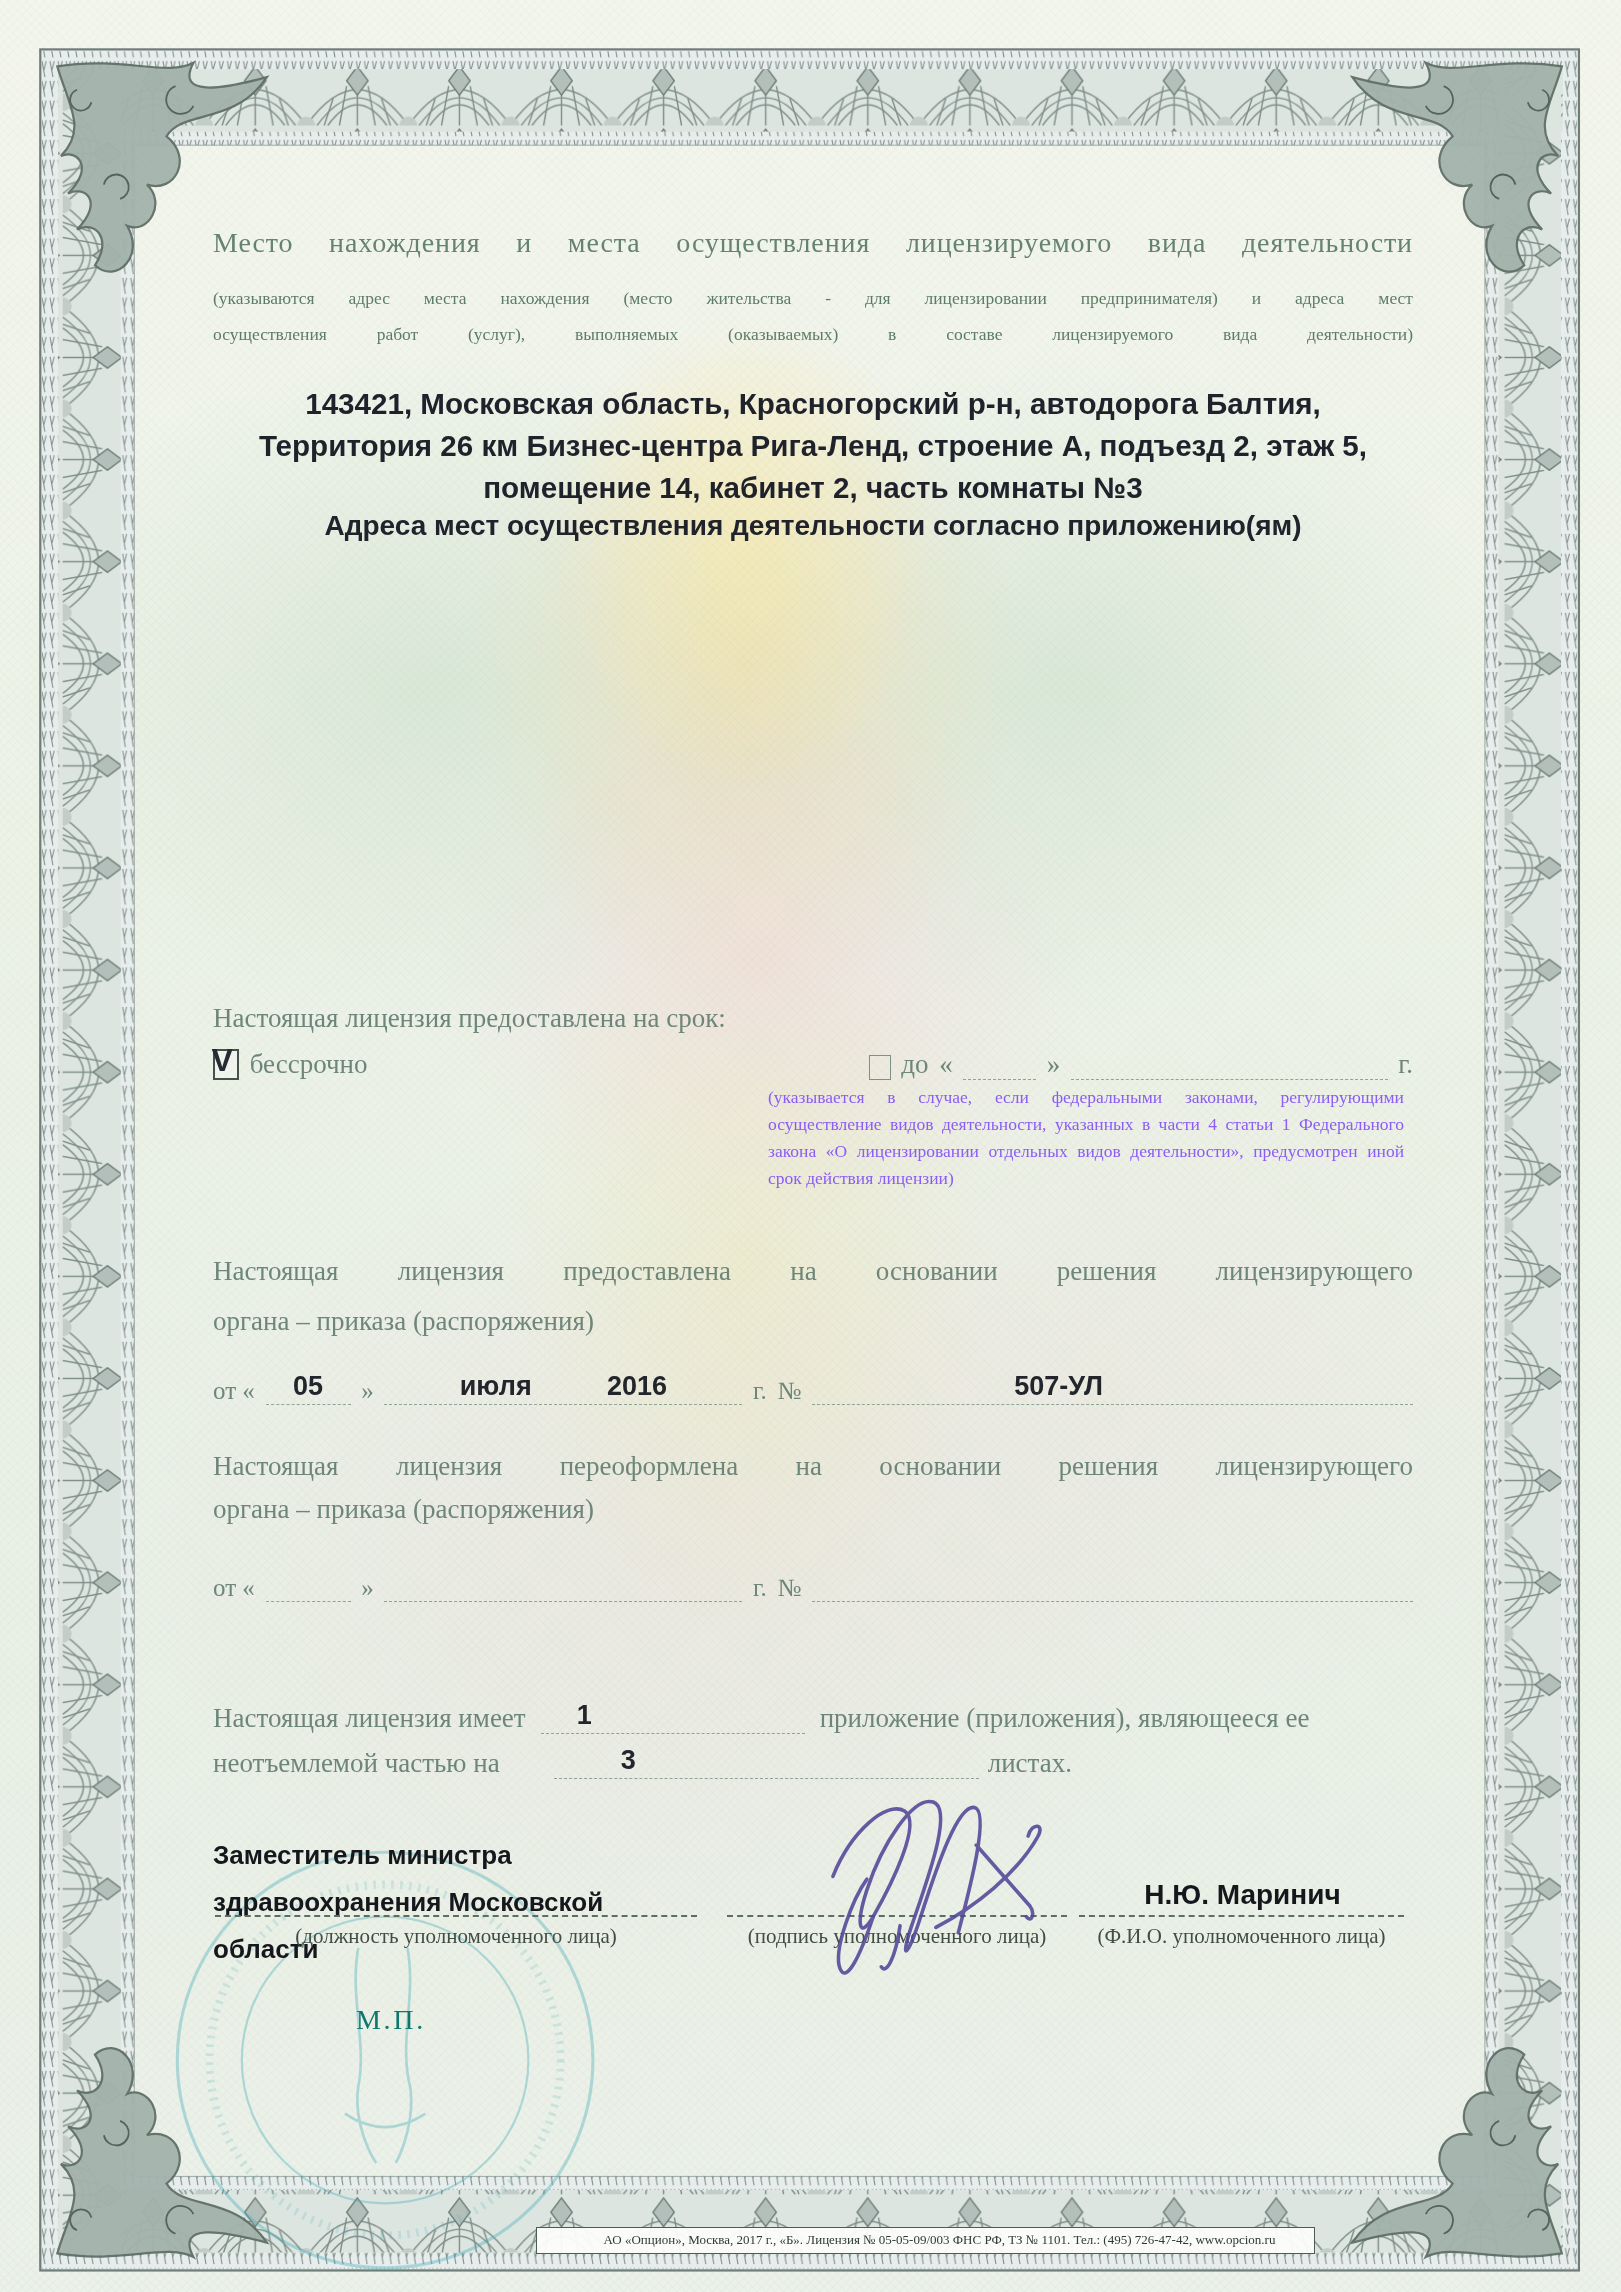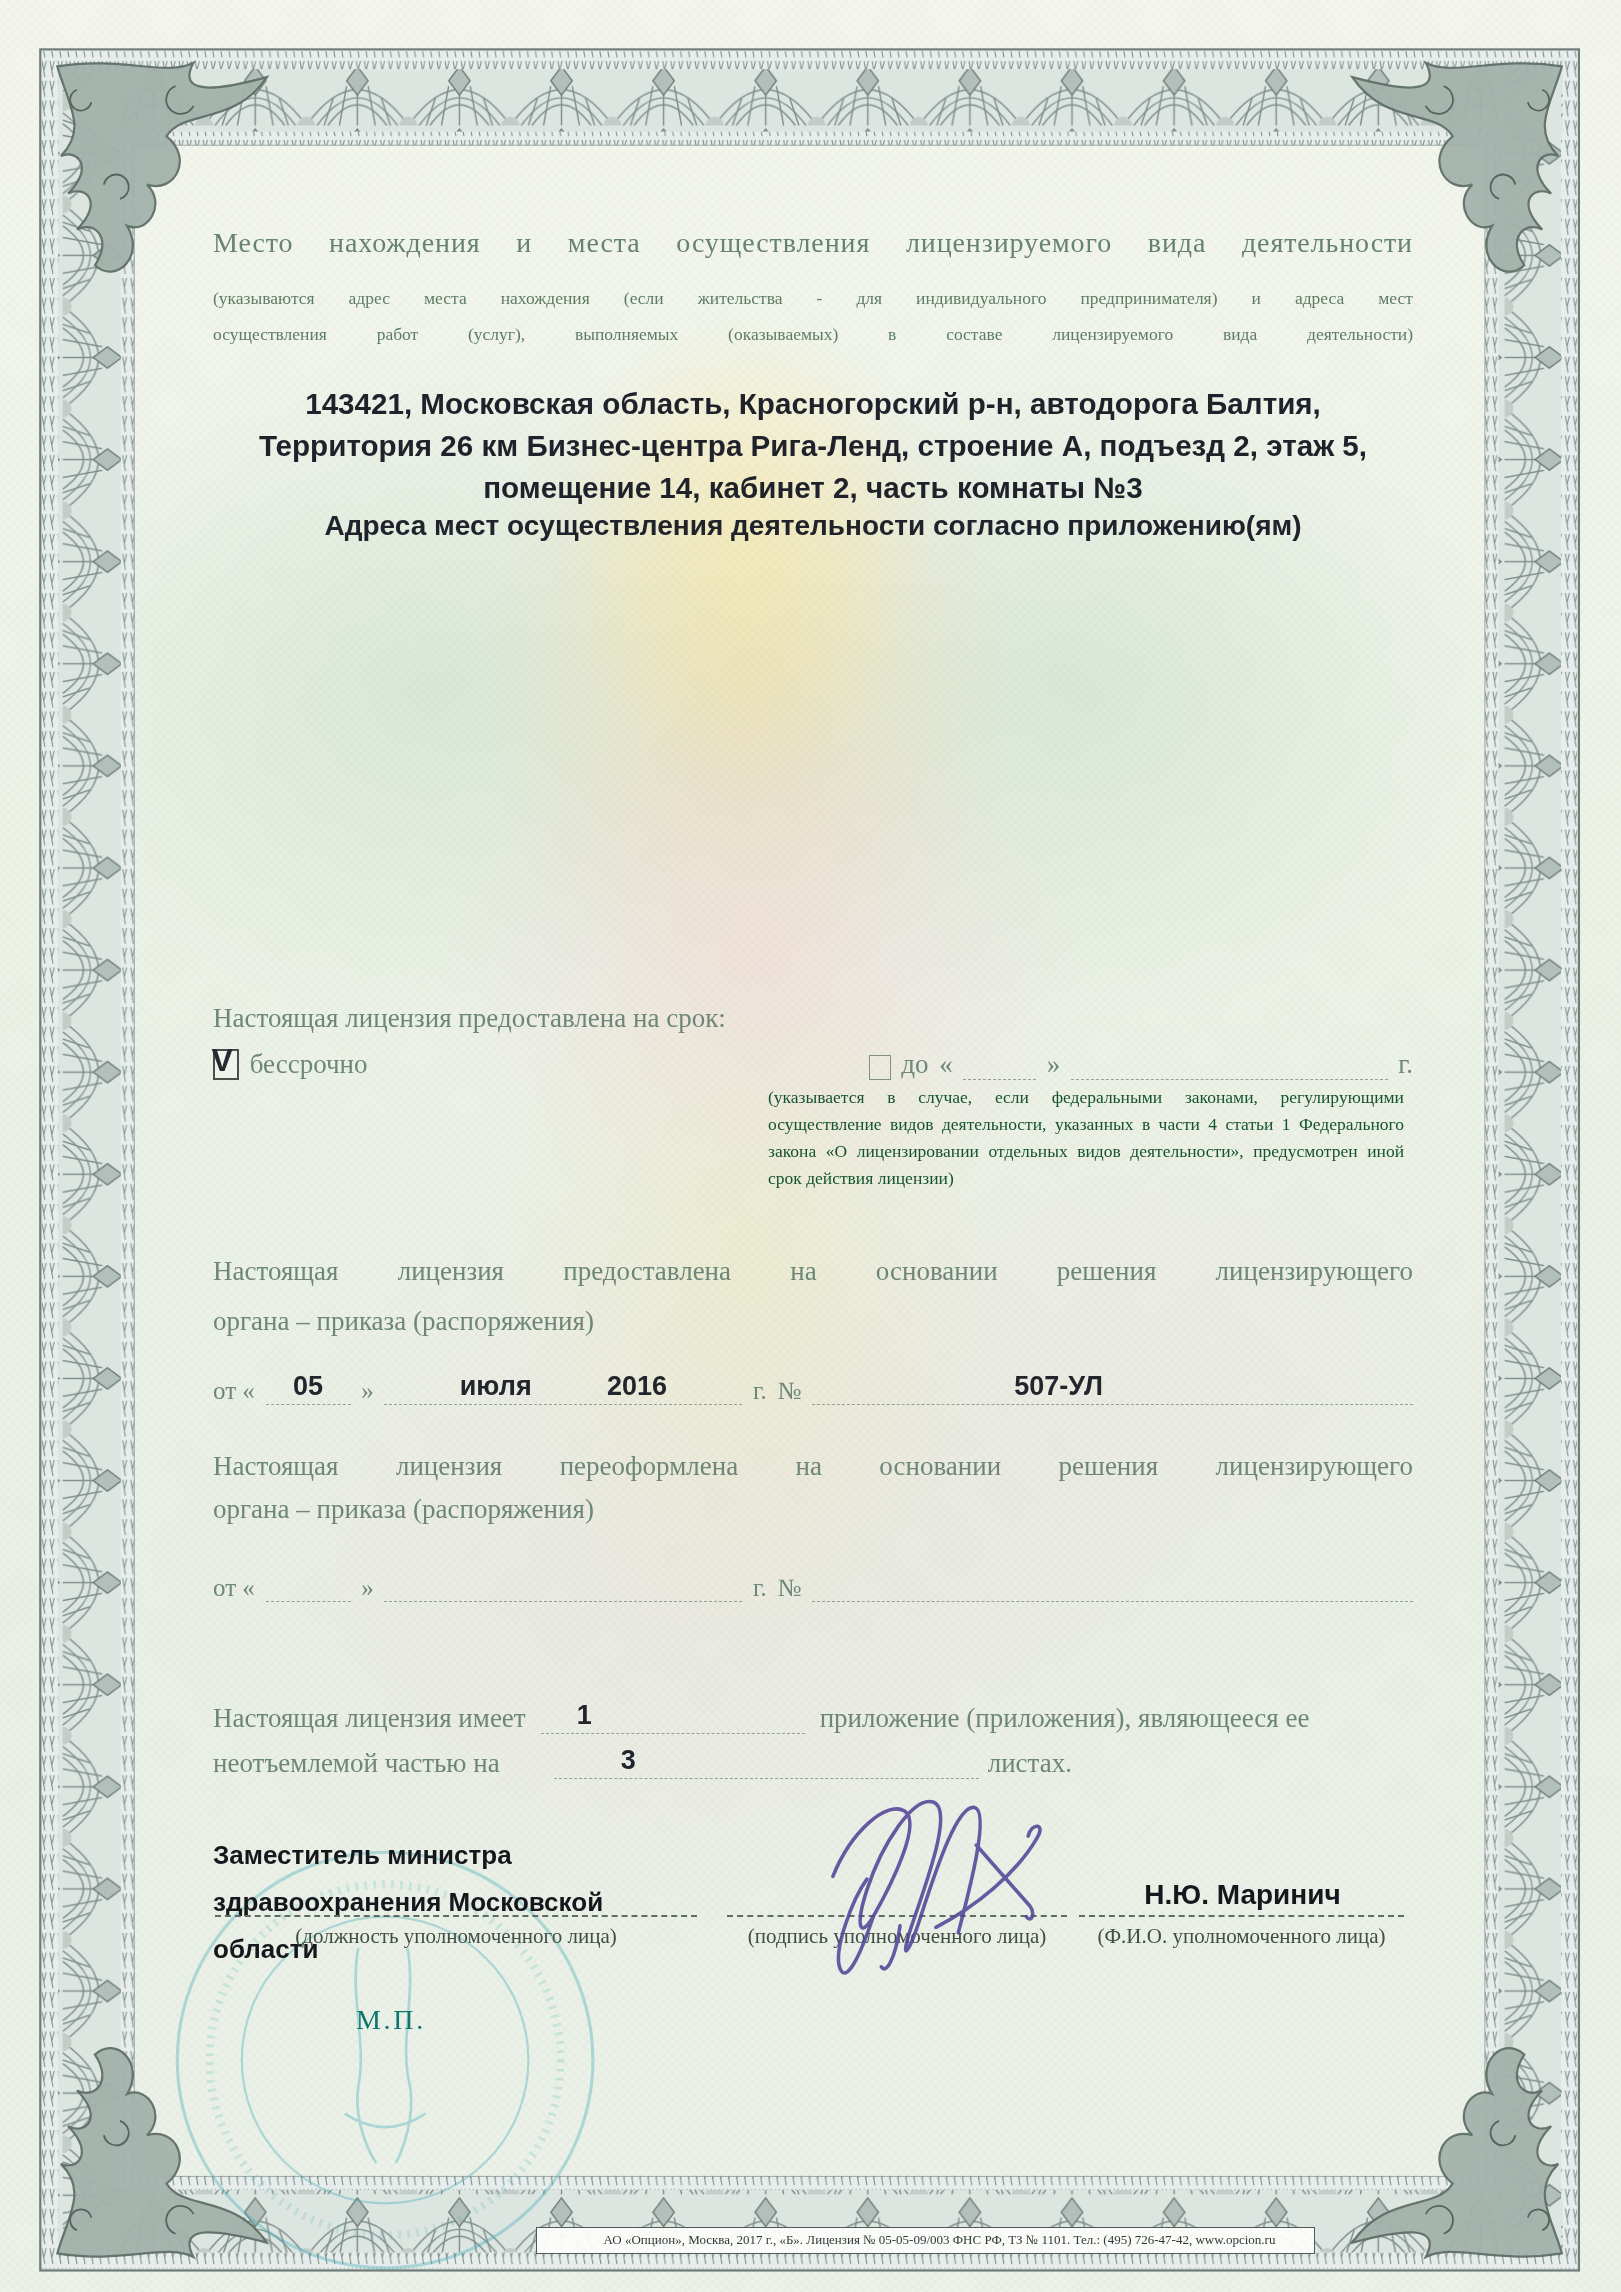--- a/index.html
+++ b/index.html
@@ -38,21 +38,21 @@
   .row{display:flex;align-items:flex-end;}
   .term-row{left:213px;top:1039px;width:1200px;height:41px;gap:10.7px;font-size:27px;}
   .chk{position:relative;display:inline-block;width:23px;height:27px;
        border:2.2px solid #47514c;background:rgba(255,255,255,.25);}
   .chk .v{position:absolute;left:-3.6px;top:-7.2px;font-family:"Liberation Sans",sans-serif;
        font-weight:bold;font-size:32px;color:#262b33;line-height:1;}
   .chk-empty{display:inline-block;width:20.6px;height:23px;border:1.8px solid #7f9086;}
   .ul{border-bottom:1.8px dashed #90a496;display:inline-flex;align-items:flex-end;justify-content:center;}
   .spacer{flex:1;}
   .term-note{left:768px;top:1084px;width:636px;font-size:17.5px;line-height:27px;
-       color:#14532d;text-align:justify;}
+       color:#8b5cf6;text-align:justify;}
   .sec-l1{left:213px;top:1256px;width:1200px;font-size:27px;}
   .sec2-l1{left:213px;top:1451px;width:1200px;font-size:27px;}
   .sec-l2{font-size:27px;}
   .date-row{left:213px;top:1360px;width:1200px;height:45px;gap:10.7px;font-size:25px;}
   .date-row2{left:213px;top:1557px;width:1200px;height:45px;gap:10.7px;font-size:25px;}
   .val{font-family:"Liberation Sans",sans-serif;font-weight:bold;font-size:27px;
        color:#22252c;transform:translateY(-1.8px);}
   .att-row1{left:213px;top:1691px;width:1200px;height:43px;gap:15px;font-size:27px;}
   .att-row2{left:213px;top:1736px;width:1200px;height:43px;gap:9px;font-size:27px;}
   .sig-pos{left:213px;top:1832px;width:502px;font-family:Liberation Sans, sans-serif;
@@ -144,21 +144,21 @@
       <circle cx="430" cy="2300" r="232" stroke-width="3.5"></circle>
       <circle cx="430" cy="2300" r="160" stroke-width="2.5"></circle>
       <circle cx="430" cy="2300" r="196" stroke-width="9" stroke-dasharray="3 7" opacity="0.55"></circle>
       <path d="M400,2175 C390,2230 410,2280 400,2330 C395,2365 410,2400 420,2415
                M455,2175 C465,2230 445,2280 458,2330 C463,2365 450,2400 442,2415" stroke-width="3"></path>
       <path d="M385,2360 q45,30 90,0" stroke-width="3"></path>
     </g>
   </svg>
 
   <div class="abs heading just z4">Место нахождения и места осуществления лицензируемого вида деятельности</div>
-  <div class="abs note1 just z4">(указываются адрес места нахождения (если жительства - для индивидуального предпринимателя) и адреса мест</div>
+  <div class="abs note1 just z4">(указываются адрес места нахождения (место жительства - для лицензировании предпринимателя) и адреса мест</div>
   <div class="abs note2 just z4">осуществления работ (услуг), выполняемых (оказываемых) в составе лицензируемого вида деятельности)</div>
 
   <div class="abs addr z4">
     <div>143421, Московская область, Красногорский р-н, автодорога Балтия,</div>
     <div>Территория 26 км Бизнес-центра Рига-Ленд, строение А, подъезд 2, этаж 5,</div>
     <div>помещение 14, кабинет 2, часть комнаты №3</div>
   </div>
   <div class="abs appendix z4">Адреса мест осуществления деятельности согласно приложению(ям)</div>
 
   <div class="abs term-label green z4">Настоящая лицензия предоставлена на срок:</div>

